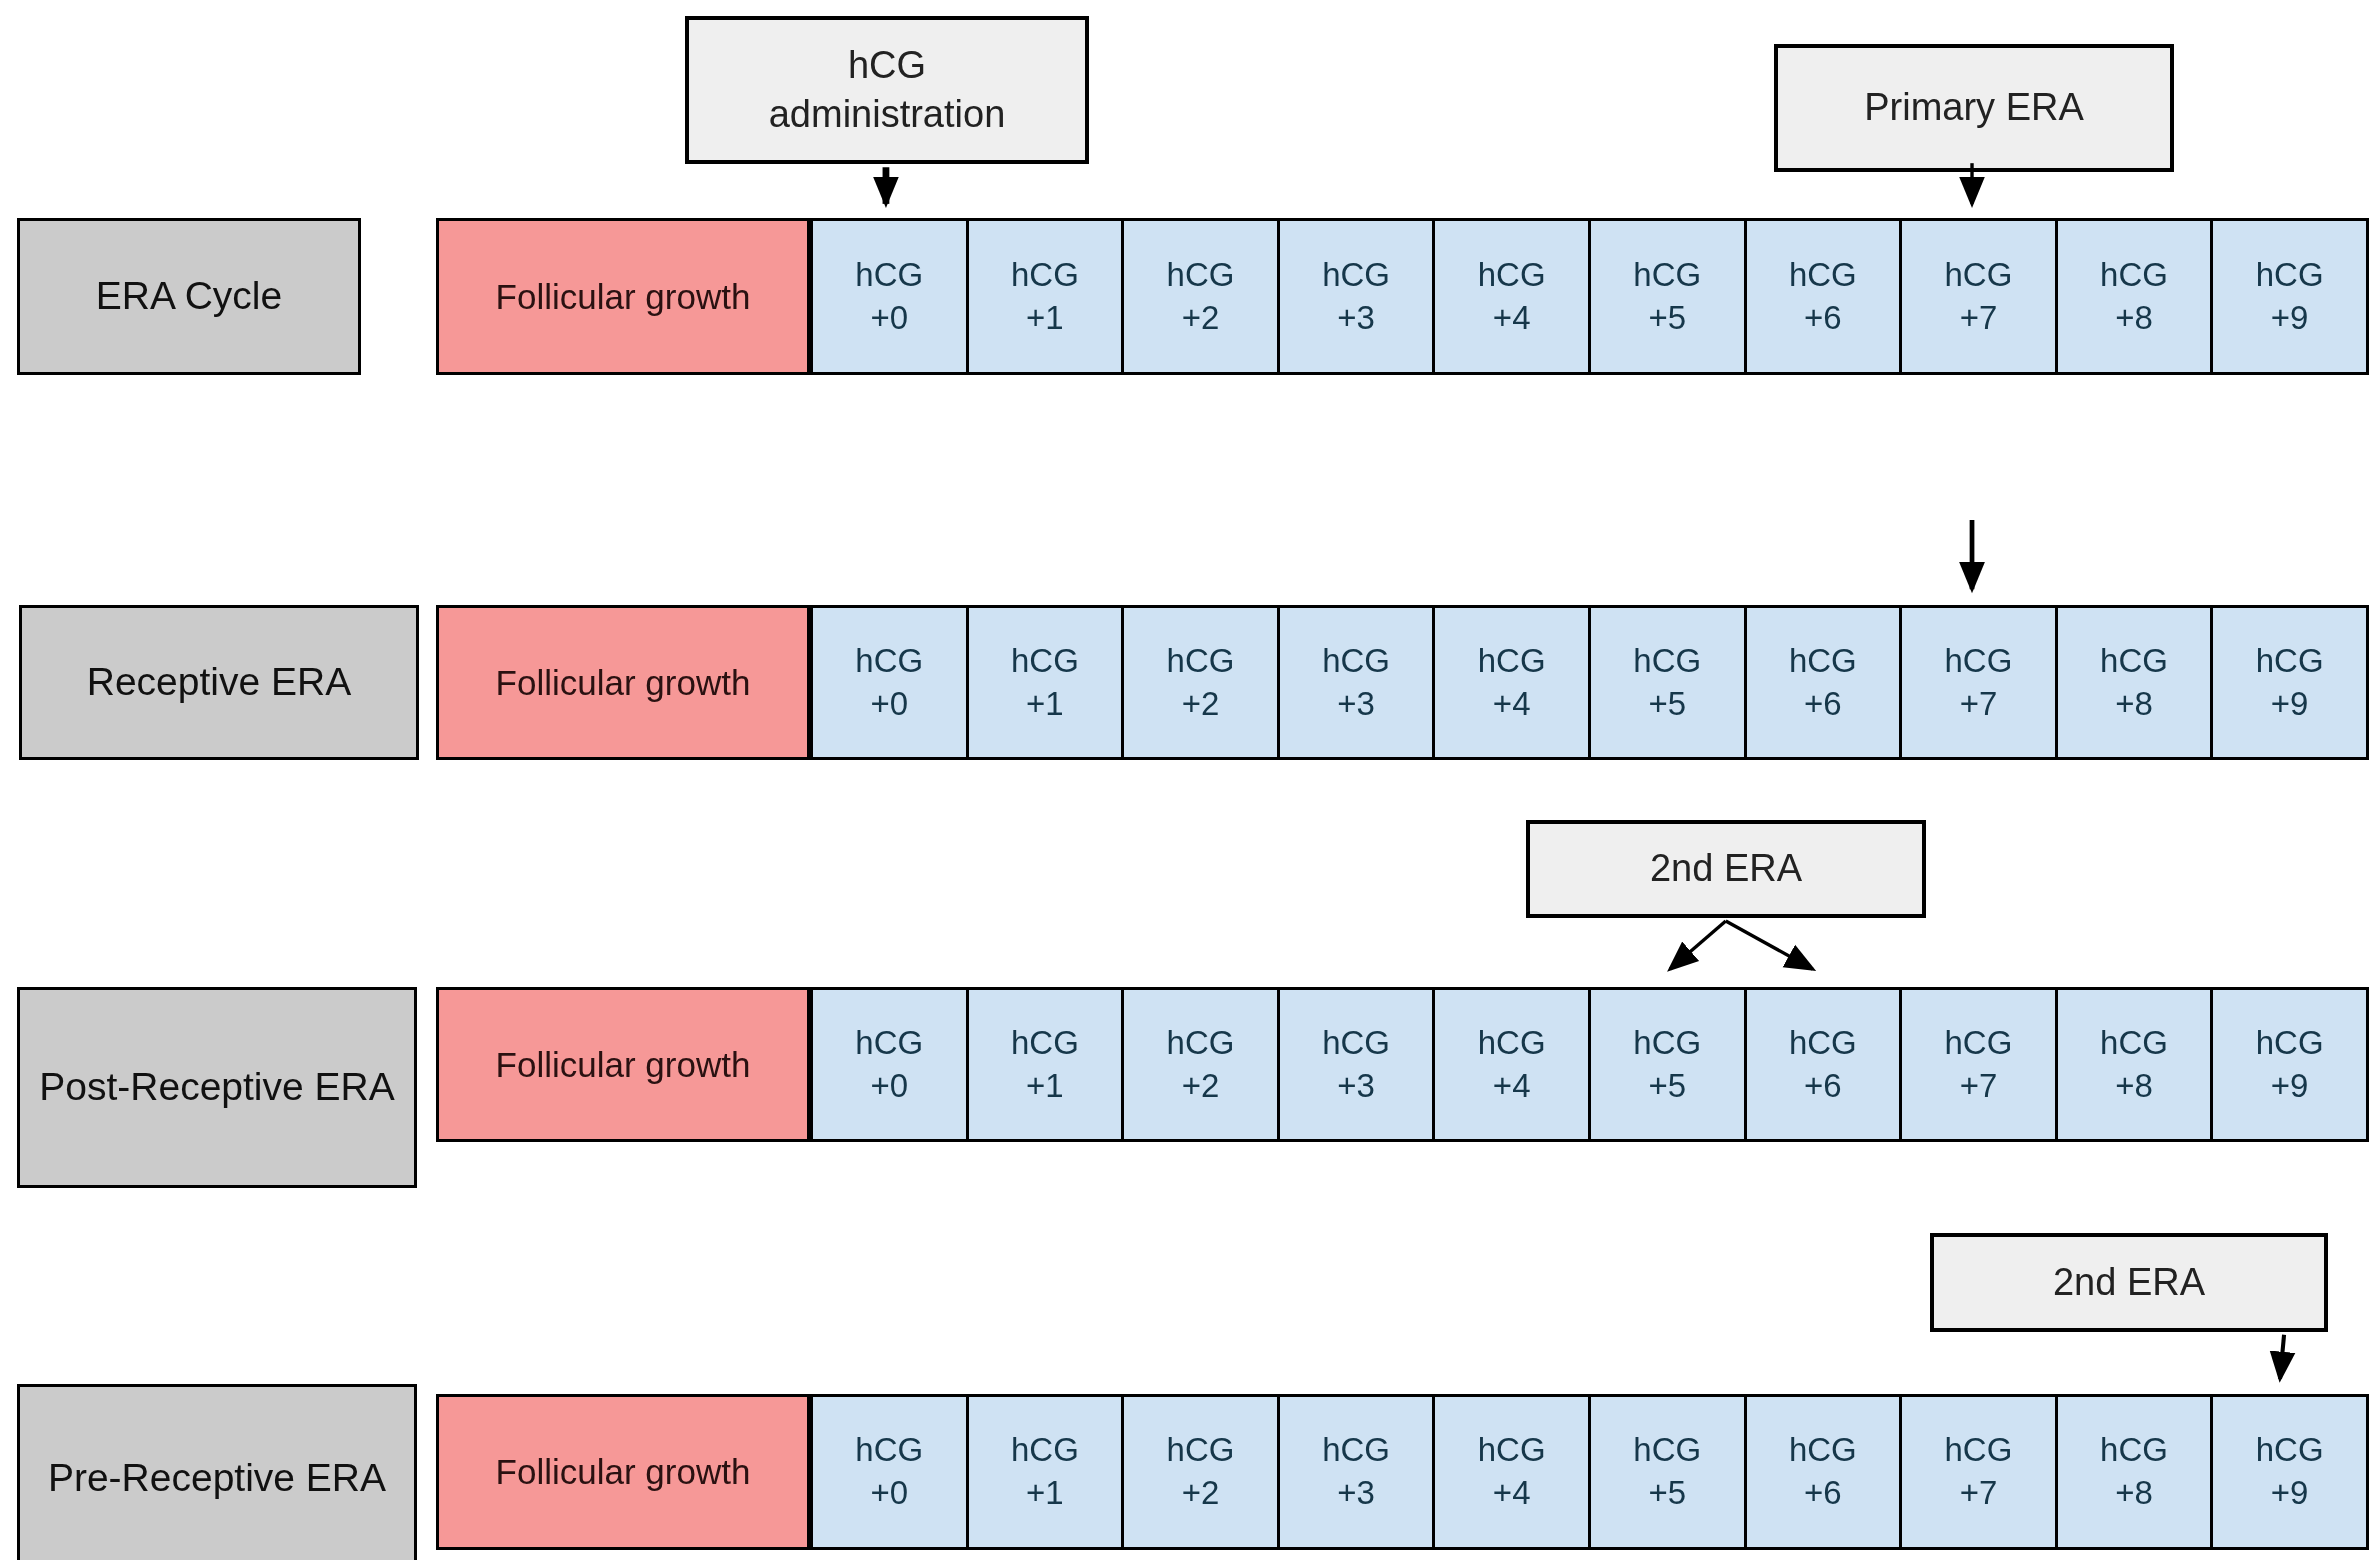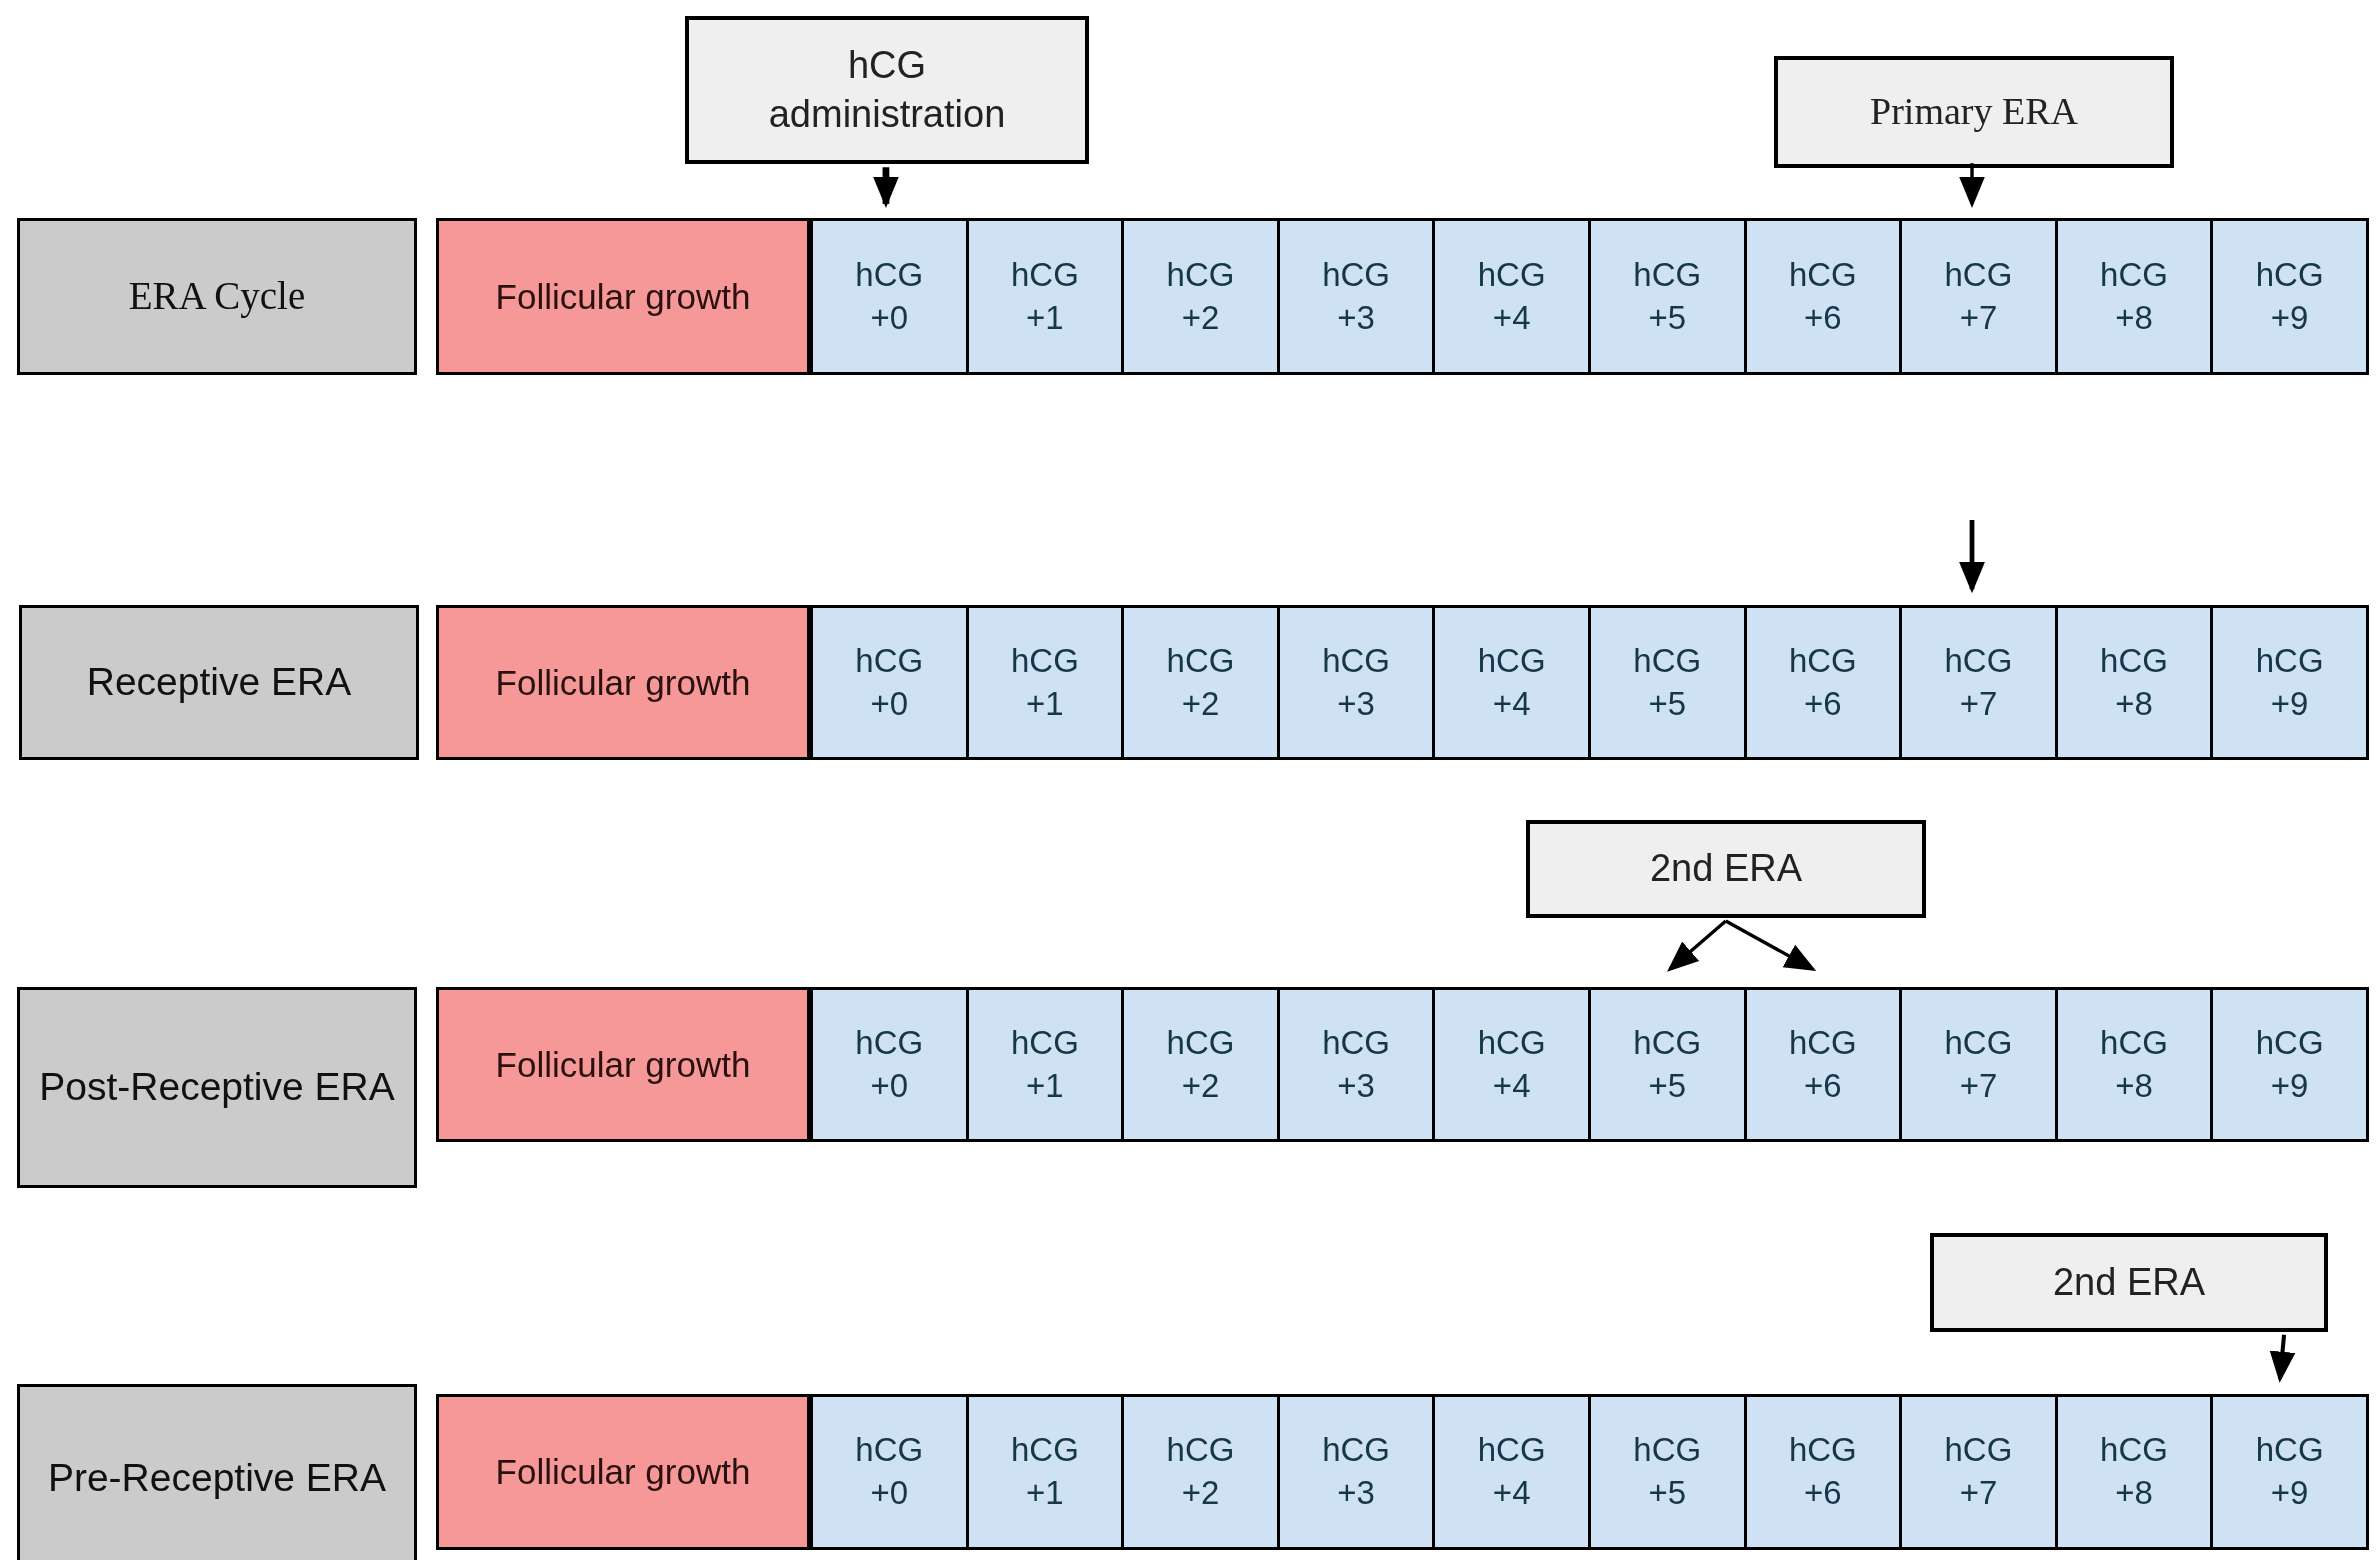--- a/index.html
+++ b/index.html
@@ -59,21 +59,21 @@
   }
   .callout span{white-space:pre-line;}
   #arrows{position:absolute;left:0;top:0;width:2377px;height:1561px;pointer-events:none;}
 </style>
 </head>
 <body>
 
 <div id="canvas" style="--canvas: #ffffff; --border: #000000; --label-fill: #cbcbcb; --label-text: #111111; --phase-fill: #f69897; --phase-text: #2a1111; --cell-fill: #cfe2f3; --cell-text: #16374a; --callout-fill: #efefef; --callout-text: #222222;">
 
   <div id="rows">
-      <div class="row-label" style="left: 17px; top: 218px; width: 400px; height: 157px; font-family: Liberation Serif, serif;">ERA Cycle</div>
+      <div class="row-label" style="left: 17px; top: 218px; width: 344px; height: 157px;">ERA Cycle</div>
       <div class="phase-box" style="left: 436px; top: 218px; width: 374px; height: 157px;">Follicular growth</div>
       <div class="cells" style="left: 810px; top: 218px; width: 1559px; height: 157px;">
         <div class="day-cell">
           <div>hCG</div>
           <div>+0</div>
         </div>
         <div class="day-cell">
           <div>hCG</div>
           <div>+1</div>
         </div>
@@ -242,21 +242,21 @@
           <div>+9</div>
         </div>
       </div>
     </div>
 
   <div class="callout" style="left:685px;top:16.3px;width:404px;height:148px;">
     <span>hCG
 administration</span>
   </div>
 
-  <div class="callout" style="left:1774px;top:56px;width:400px;height:112px;font-family:Liberation Serif, serif;">
+  <div class="callout" style="left:1774px;top:44px;width:400px;height:128px;">
     <span>Primary ERA</span>
   </div>
 
 
   <div class="callout" style="left:1526px;top:820px;width:400px;height:98px;">
     <span>2nd ERA</span>
   </div>
 
   <div class="callout" style="left:1930px;top:1233px;width:398px;height:99px;">
     <span>2nd ERA</span>

